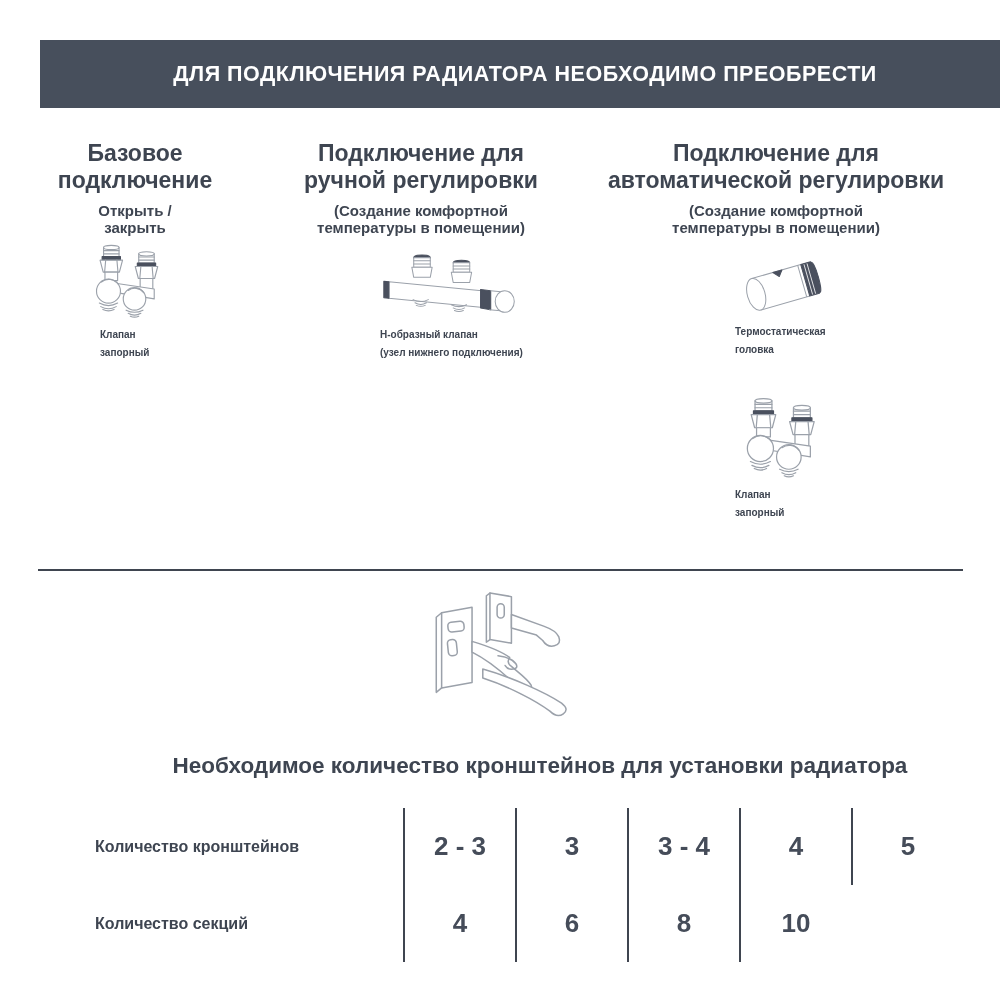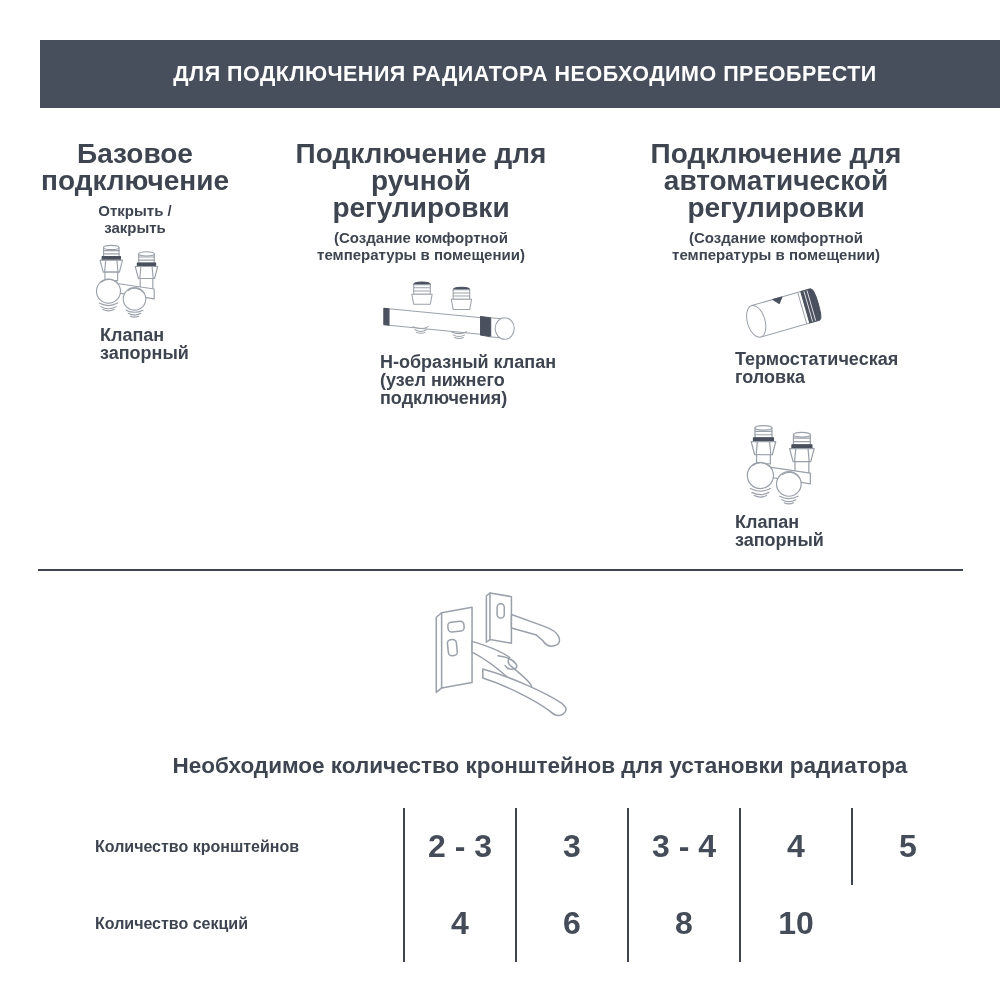--- a/index.html
+++ b/index.html
@@ -14,50 +14,50 @@
     background:#474f5c;display:flex;align-items:center;justify-content:center;
   }
   .banner-title{
     color:#ffffff;font-size:21.5px;font-weight:bold;letter-spacing:.5px;text-align:center;
   }
   
   .col{position:absolute;top:140px;}
   .col-1{left:25px;width:220px;}
   .col-2{left:285px;width:272px;}
   .col-3{left:585px;width:382px;}
-  .col-title{font-size:28px;line-height:27px;font-weight:bold;text-align:center;margin:0;}
+  .col-title{font-size:23px;line-height:27px;font-weight:bold;text-align:center;margin:0;}
   .col-sub{font-size:15px;line-height:17px;font-weight:bold;text-align:center;margin-top:8px;}
   .item{text-align:left;}
   .col-1 .item{margin:8px 0 0 60px;width:150px;}
   .col-2 .item{margin:14px 0 0 95px;width:215px;}
   .col-3 .item{margin:18px 0 0 150px;width:170px;}
   .col-3 .item + .item{margin-top:38px;}
   .fig{display:block;}
-  .item-label{font-size:18px;line-height:18px;font-weight:bold;margin-top:6px;}
+  .item-label{font-size:10px;line-height:18px;font-weight:bold;margin-top:6px;}
   .col-1 .item-label{padding-left:15px;}
   
   .divider{position:absolute;left:38px;top:569px;width:925px;height:2px;background:#3f4550;}
   
   .bracket-fig{position:absolute;left:413px;top:585px;}
   
   .section-title{
     position:absolute;left:0;top:753px;width:1000px;text-align:center;
     font-size:22.5px;font-weight:bold;margin:0;padding-left:40px;
   }
   .btable{
     position:absolute;left:60px;top:808px;width:903px;height:154px;
     display:grid;grid-template-columns:343px repeat(5,112px);grid-template-rows:77px 77px;
   }
   .btable .rowlabel{
     display:flex;align-items:center;padding-left:35px;
     font-size:16px;font-weight:bold;
   }
   .btable .val{
     display:flex;align-items:center;justify-content:center;
-    font-size:32px;font-weight:bold;border-left:2px solid #3f4550;color:#454c59;
+    font-size:26px;font-weight:bold;border-left:2px solid #3f4550;color:#454c59;
   }
 </style>
 </head>
 <body>
 
 <svg width="0" height="0" style="position:absolute" aria-hidden="true">
   <defs>
     <symbol id="sym-valve" viewBox="0 0 130 108">
       <g fill="#fff" stroke="#9ba1aa" stroke-width="1.6" stroke-linejoin="round" stroke-linecap="round">
         <path d="M76 14 h22 v13 h-22 z"></path>

